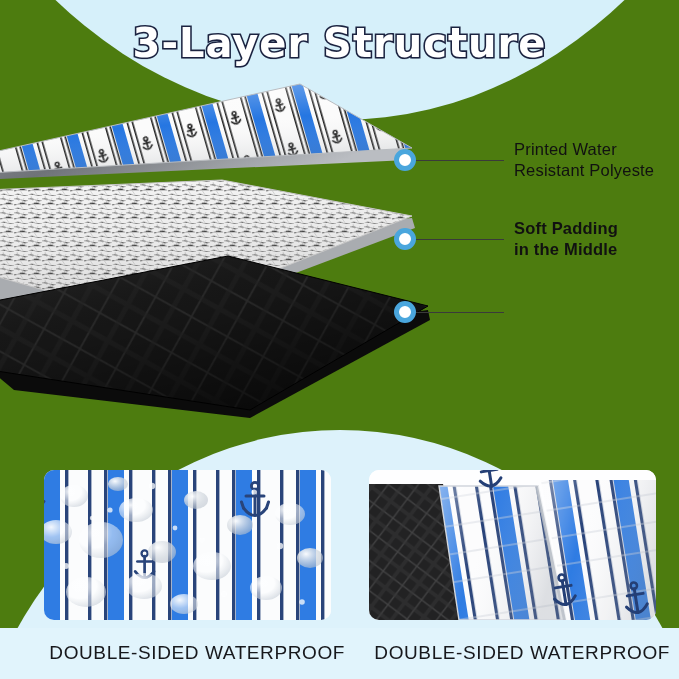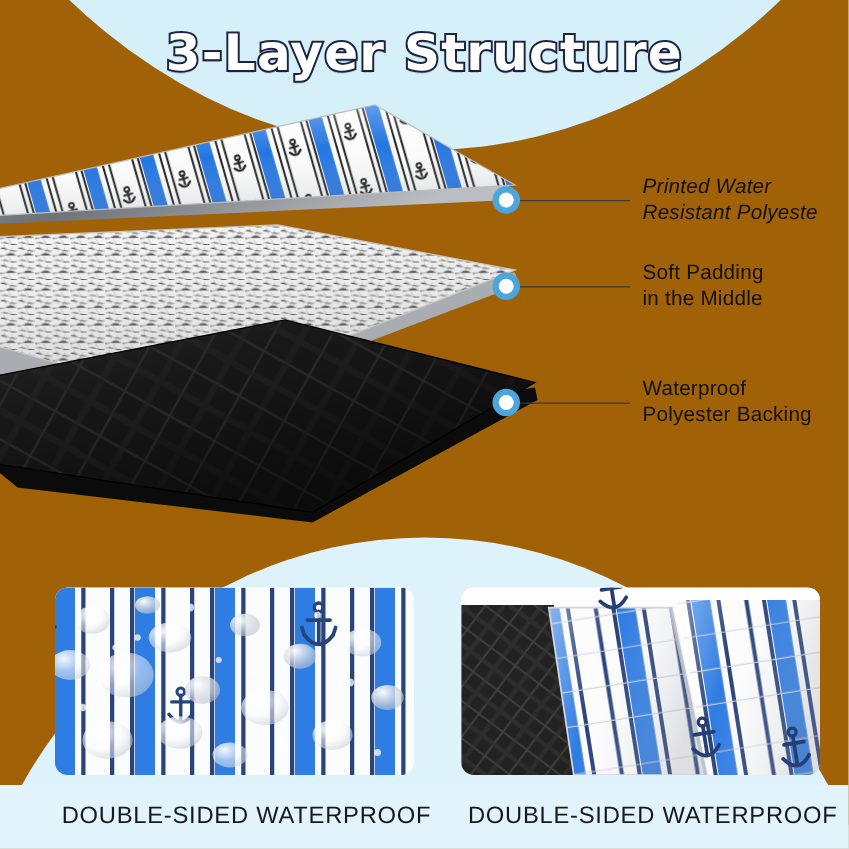--- a/index.html
+++ b/index.html
@@ -6,21 +6,21 @@
   html,body{margin:0;padding:0;}
   body{
     width:679px;height:679px;
     font-family:"Liberation Sans","DejaVu Sans",sans-serif;
     background:#ffffff;
     overflow:hidden;
   }
   #stage{
     position:relative;
     width:679px;height:679px;
-    background:#a16207;
+    background:#4d7c0f;
     overflow:hidden;
   }
 
   
   .bg-top-arc{
     position:absolute;
     left:-120px; top:-440px;
     width:920px; height:560px;
     background:#d6f0fa;
     border-radius:0 0 50% 50%/0 0 100% 100%;
@@ -86,23 +86,23 @@
     flex:0 0 auto;
   }
   .callout-text{
     margin-left:10px;
     font-size:16.5px;
     line-height:21px;
     color:#111111;
     white-space:pre-line;
     letter-spacing:.2px;
   }
-  #callout-1{ left:394px; top:139px;font-style:italic; }
+  #callout-1{ left:394px; top:139px; }
   #callout-1 .leader{ width:88px; }
-  #callout-2{ left:394px; top:208px; }
+  #callout-2{ left:394px; top:218px;font-weight:bold; }
   #callout-2 .leader{ width:88px; }
   #callout-3{ left:394px; top:301px; }
   #callout-3 .leader{ width:88px; }
 
   
   .panel{
     position:absolute;
     top:470px;
     width:287px;height:150px;
     border-radius:10px;
@@ -244,22 +244,20 @@
   <div class="callout" id="callout-2">
     <span class="marker"></span>
     <span class="leader"></span>
     <span class="callout-text">Soft Padding
 in the Middle</span>
   </div>
 
   <div class="callout" id="callout-3">
     <span class="marker"></span>
     <span class="leader"></span>
-    <span class="callout-text">Waterproof
-Polyester Backing</span>
   </div>
 
   <div class="panel" id="panel-left">
     <svg width="287" height="150" viewBox="0 0 287 150" xmlns="http://www.w3.org/2000/svg">
       <defs>
         <pattern id="vstripes" width="64" height="150" patternUnits="userSpaceOnUse">
           <rect width="64" height="150" fill="#fdfdfd"></rect>
           <rect x="0" y="0" width="16" height="150" fill="#1a6fe0"></rect>
           <rect x="21" y="0" width="3.4" height="150" fill="#13306b"></rect>
           <rect x="44" y="0" width="3.4" height="150" fill="#13306b"></rect>

